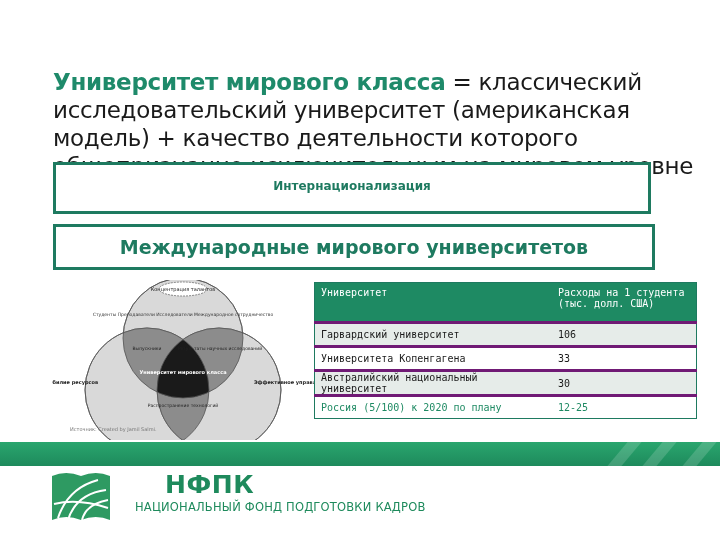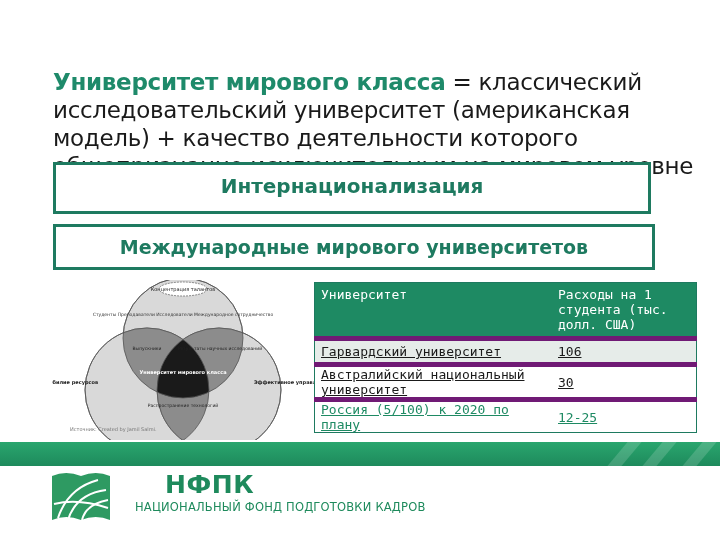--- a/index.html
+++ b/index.html
@@ -1,26 +1,26 @@
 <!DOCTYPE html>
 <html><head>
 <meta charset="utf-8">
 <style>
   html, body { margin:0; padding:0; }
   body { width:720px; height:540px; position:relative; background:#ffffff; overflow:hidden; font-family:"DejaVu Sans", sans-serif; color:#1a1a1a; }
   .intro { position:absolute; left:53px; top:36px; width:650px; font-size:23px; line-height:28px; letter-spacing:-0.3px;margin-top:32px; }
   .intro .hl { color:#1e8a6a; font-weight:bold; }
-  .box { position:absolute; left:53px; border:3px solid #1e7a60; background:#fff; text-align:center; font-weight:bold; color:#1e7a60; font-size:20px; box-sizing:border-box; }
+  .box { position:absolute; left:53px; border:3px solid #1e7a60; background:#fff; text-align:center; font-weight:bold; color:#1e7a60; font-size:12px; box-sizing:border-box; }
   .box1 { top:162px; width:598px; height:52px; line-height:42px; }
   .box2 { top:224px; width:602px; height:46px; line-height:40px; font-size:19px; }
   .venn { position:absolute; left:52px; top:280px; width:262px; height:160px; }
   .venn-caption { position:absolute; left:70px; top:426px; font-size:5px; color:#777; }
-  .tbl { position:absolute; left:314px; top:282px; width:383px; border:1px solid #1e7a60; border-collapse:collapse; font-family:"DejaVu Sans Mono", monospace; font-size:13px; }
+  .tbl { position:absolute; left:314px; top:282px; width:383px; border:1px solid #1e7a60; border-collapse:collapse; font-family:"DejaVu Sans Mono", monospace; font-size:10px; }
   .tbl th { background:#1e8a63; color:#fff; font-weight:normal; text-align:left; padding:4px 6px; height:30px; vertical-align:top; }
-  .tbl td { padding:0 6px; height:21px; border-top:5px solid #701a75;text-decoration:underline; }
+  .tbl td { padding:0 6px; height:21px; border-top:3px solid #701a75; }
   .tbl tr:nth-child(odd) td { background:#e6ece9; }
   .tbl tr:nth-child(even) td { background:#ffffff; }
   .tbl tr.russia td { color:#1e8a63; background:#ffffff; }
   .tbl .c1 { width:225px; }
   .band { position:absolute; left:0; top:442px; width:720px; height:24px; background:linear-gradient(180deg,#2aa66e 0%,#1e8a5c 100%); overflow:hidden; }
   .band .stripe { position:absolute; top:-10px; width:14px; height:50px; background:rgba(255,255,255,0.16); transform:skewX(-40deg); }
   .logo-icon { position:absolute; left:48px; top:468px; width:66px; height:56px; }
   .logo-title { position:absolute; left:135px; top:470px; font-size:25px; font-weight:bold; color:#1e8a5c; letter-spacing:0.5px;margin-left:30px; }
   .logo-sub { position:absolute; left:135px; top:500px; font-size:11.5px; color:#1e8a5c; letter-spacing:0.2px; }
 </style>
@@ -89,20 +89,24 @@
       <th class="c1">Университет</th>
       <th>Расходы на 1 студента (тыс. долл. США)</th>
     </tr>
   </thead>
   <tbody>
     <tr>
         <td>Гарвардский университет</td>
         <td>106</td>
       </tr>
     <tr>
+        <td>Университета Копенгагена</td>
+        <td>33</td>
+      </tr>
+    <tr>
         <td>Австралийский национальный университет</td>
         <td>30</td>
       </tr>
     <tr class="russia">
         <td>Россия (5/100) к 2020 по плану</td>
         <td>12-25</td>
       </tr>
   </tbody>
 </table>
 

